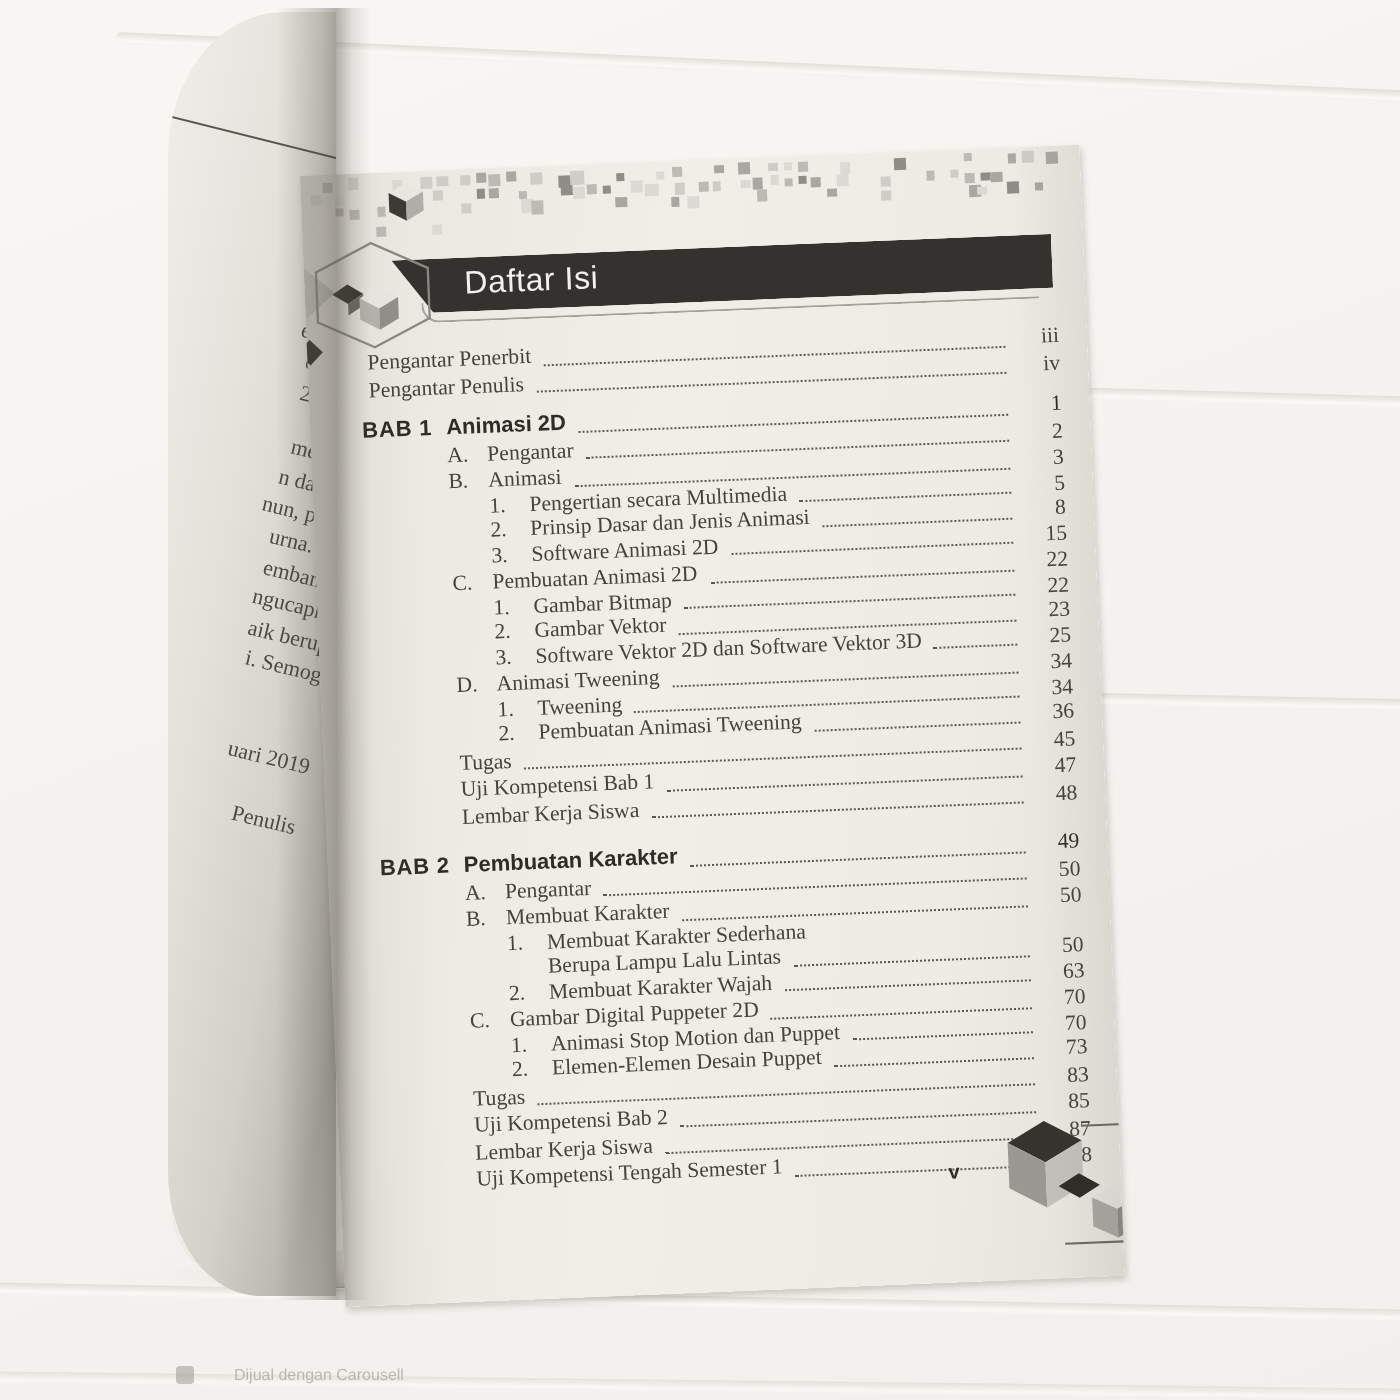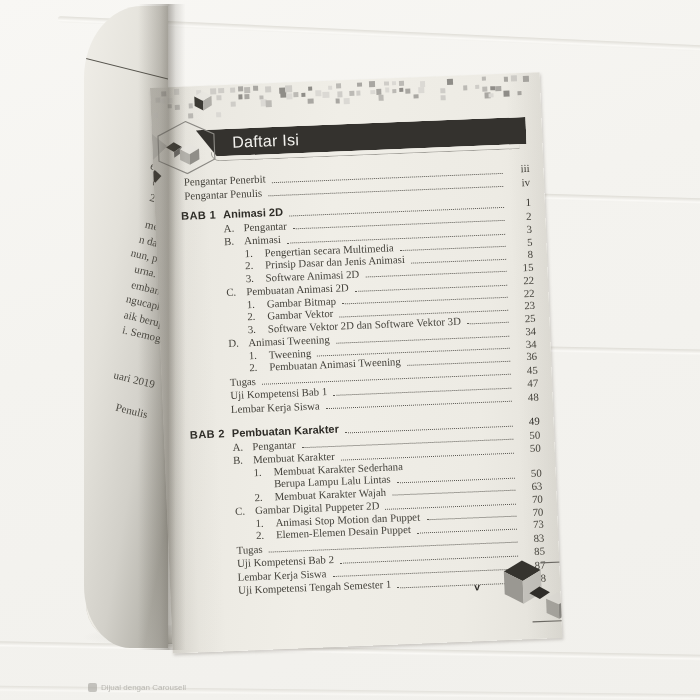--- a/index.html
+++ b/index.html
@@ -73,21 +73,21 @@
   .row.chapter .code{width:42px;flex:0 0 auto;letter-spacing:.4px;}
   .row.chapter .pg{font-family:"Liberation Serif",serif;font-weight:normal;font-size:10.8px;}
   .row.letter{padding-left:42px;margin-top:2px;}
   .row.number{padding-left:62px;margin-top:1px;}
   .row.cont{padding-left:82px;margin-top:1px;}
   .row.plain{padding-left:42px;margin-top:2px;}
   .folio{position:absolute;left:304px;top:506px;font-family:"Liberation Sans",sans-serif;
      font-weight:bold;font-size:10px;color:#2f2d29;}
   .corner-logo{position:absolute;left:330px;top:484px;width:72px;height:72px;}
   
-  .watermark{position:absolute;left:88px;top:683px;display:flex;align-items:center;gap:4px;
+  .watermark{position:absolute;left:88px;top:683px;display:flex;align-items:center;gap:20px;
      font-family:"Liberation Sans",sans-serif;font-size:8px;color:rgba(148,146,140,.6);z-index:8;}
   .wm-badge{display:inline-block;width:9px;height:9px;border-radius:2px;background:rgba(148,146,140,.5);}
 </style>
 </head>
 <body>
 
 <div class="scene">
 
   <div class="groove g-top"></div>
   <div class="groove g-r1"></div>

